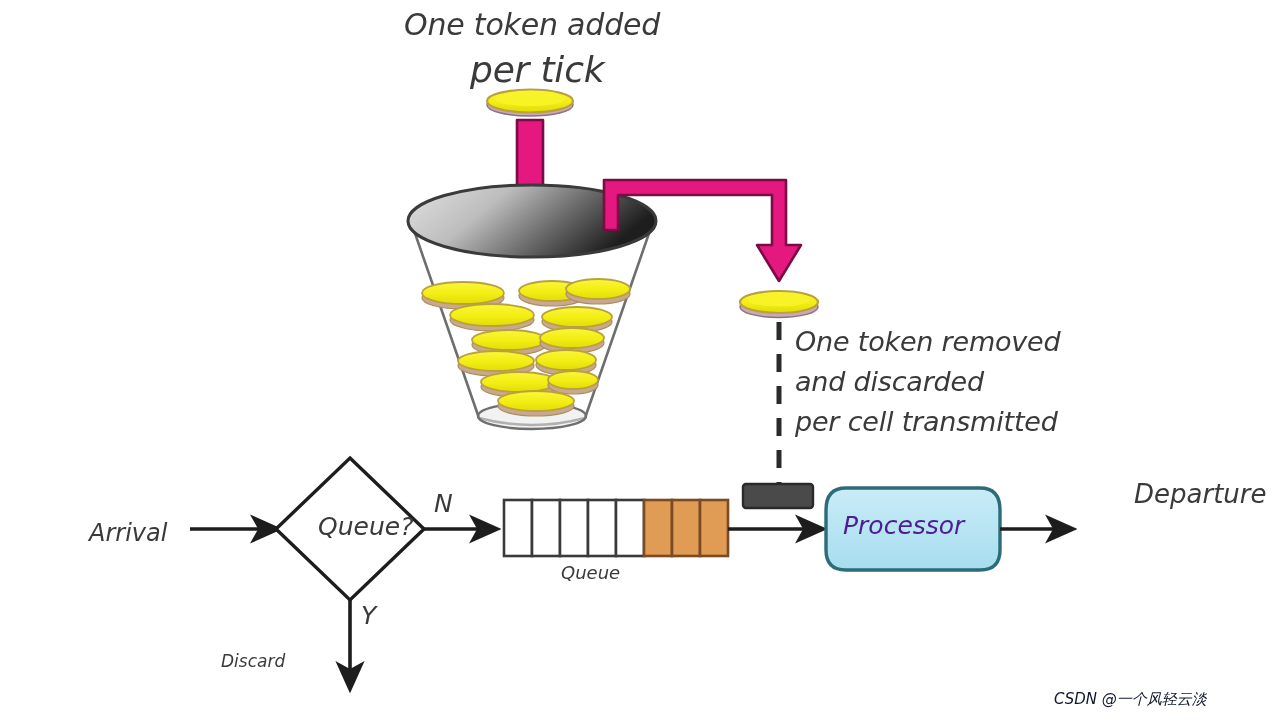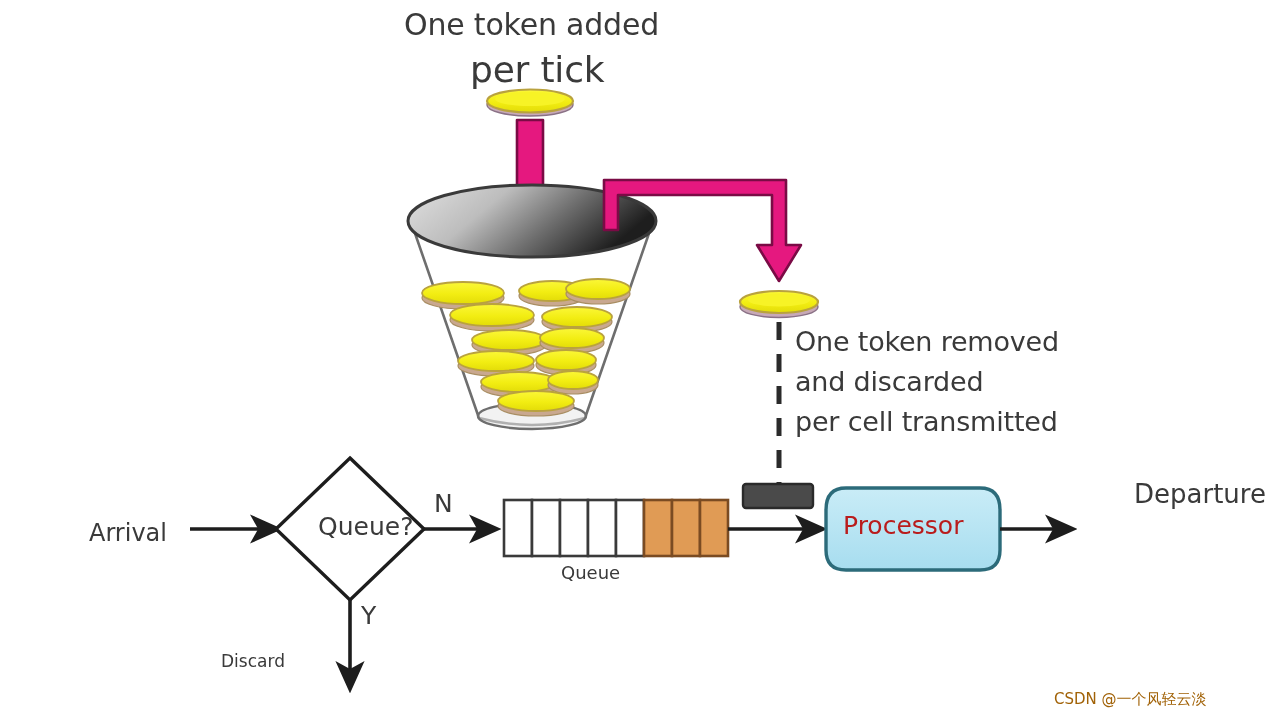--- a/index.html
+++ b/index.html
@@ -10,20 +10,21 @@
   }
   body {
     font-family: "DejaVu Sans", sans-serif;
   }
   #canvas {
     position: relative;
     width: 1274px;
     height: 724px;
     background: #ffffff;
     overflow: hidden;
+    font-style: italic;
   }
   #diagram-svg {
     position: absolute;
     left: 0;
     top: 0;
     width: 1274px;
     height: 724px;
   }
   .lbl {
     position: absolute;
@@ -68,32 +69,32 @@
     left: 221px; top: 652px;
     font-size: 17px;
   }
   #lbl-queue {
     left: 561px; top: 563px;
     font-size: 18px;
   }
   #lbl-processor {
     left: 843px; top: 511px;
     font-size: 25px;
-    color: #b91c1c;
+    color: #4c1d95;
   }
   #lbl-departure {
     left: 1090px; top: 479px;
     font-size: 26px;
     margin-left: 44px;
   }
   #watermark {
     position: absolute;
     left: 1054px; top: 690px;
     font-size: 15px;
-    color: #a16207;
+    color: #0f172a;
     font-family: "DejaVu Sans", sans-serif;
     white-space: pre;
   }
 </style>
 </head>
 <body>
 
 <div id="canvas">
 
   <svg id="diagram-svg" viewBox="0 0 1274 724">

